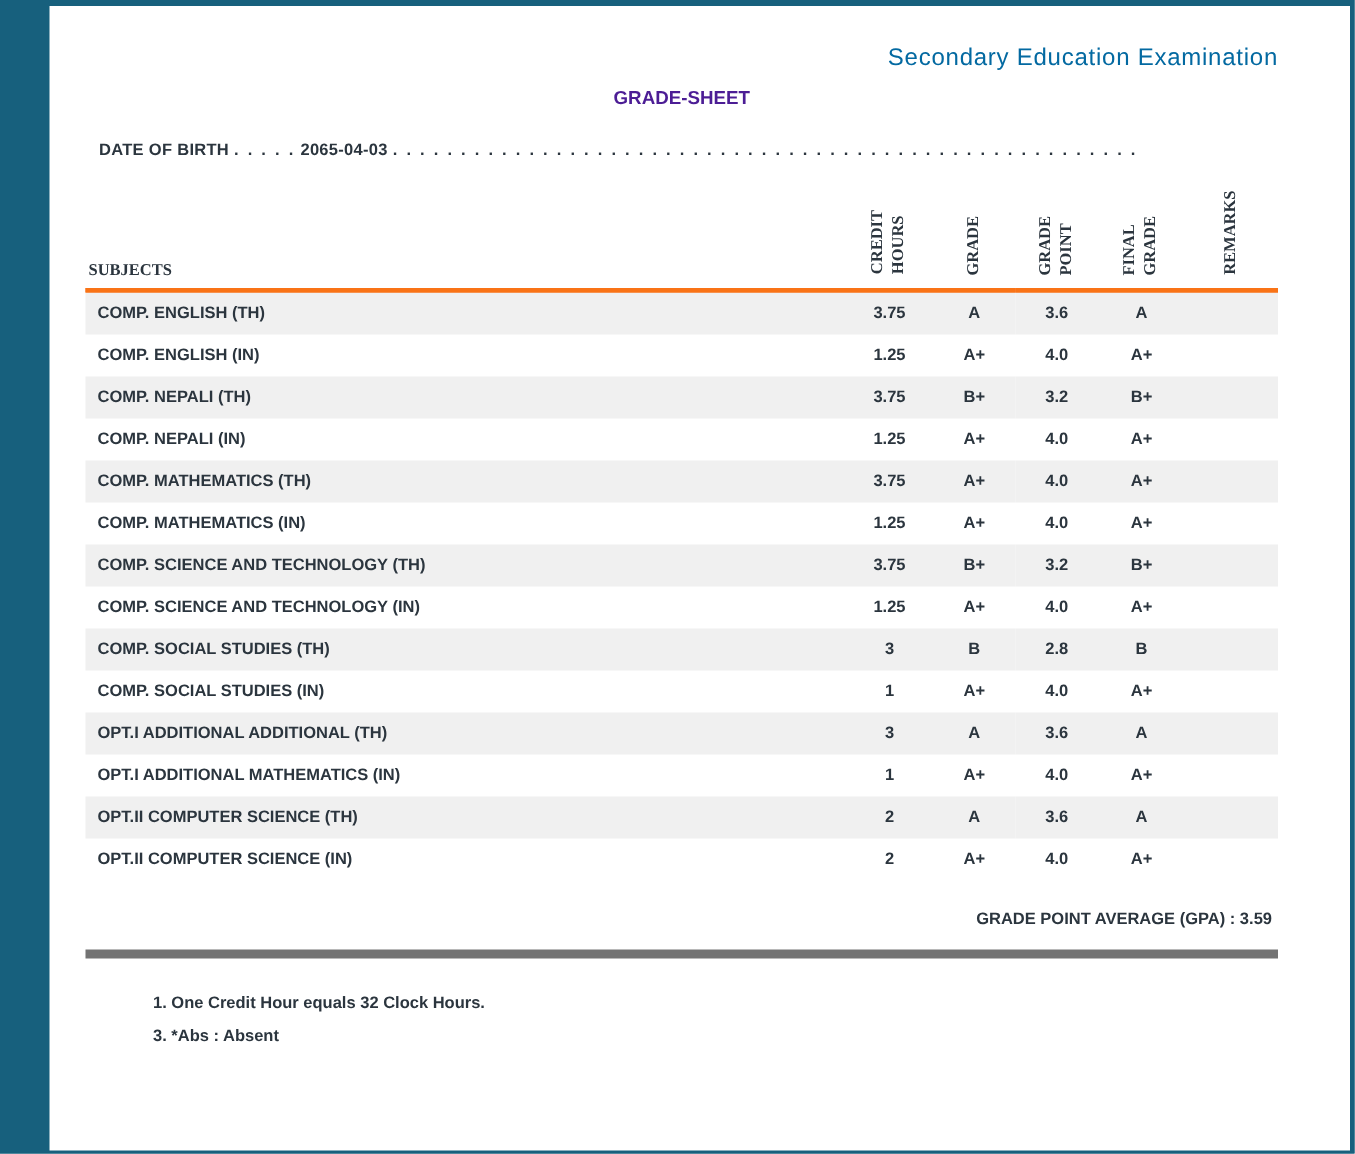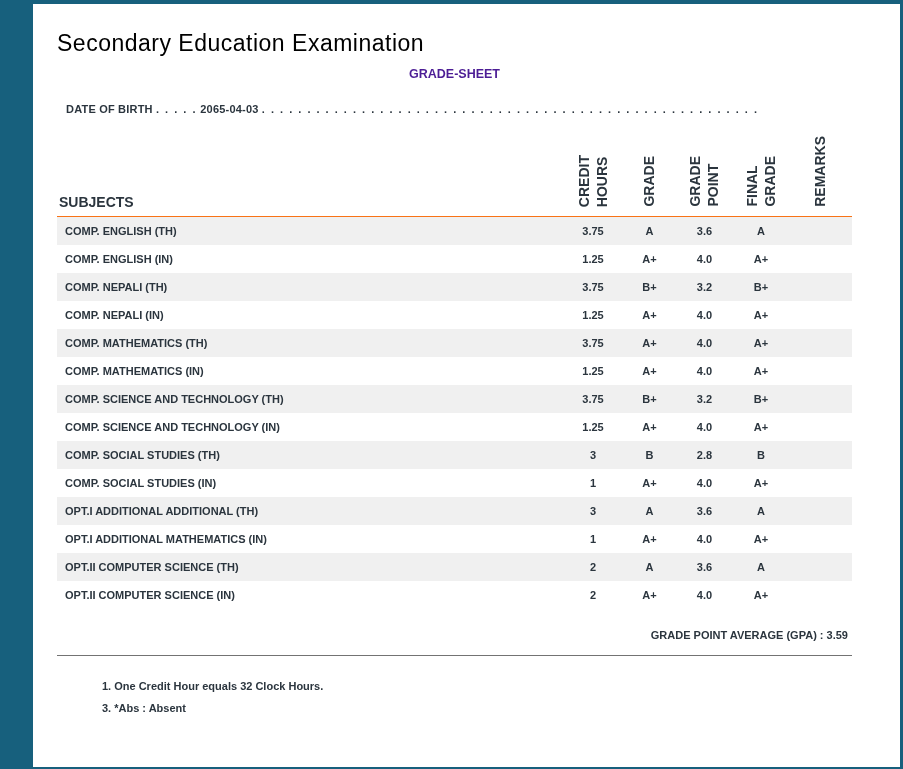--- a/index.html
+++ b/index.html
@@ -18,25 +18,25 @@
     top: 4px;
     right: 3px;
     bottom: 2px;
     background: #ffffff;
     padding: 26px 48px 10px 24px;
     overflow: hidden;
     color: #2b353e;
   }
   .title {
     margin: 0 0 10px 0;
-    text-align: left;
-    font-size: 23px;
+    text-align: right;
+    font-size: 16px;
     font-weight: 400;
     letter-spacing: 0.5px;
-    color: #000000;
+    color: #0369a1;
   }
   .subtitle {
     margin: 0 0 22px 0;
     text-align: center;
     font-size: 12.5px;
     font-weight: bold;
     color: #4c1d95;
   }
   .info-line {
     margin: 0 0 17px 9px;
@@ -47,25 +47,26 @@
     overflow: hidden;
   }
   .dots { letter-spacing: 1.5px; }
   table.grades {
     width: 100%;
     border-collapse: collapse;
     margin-top: 8px;
   }
   table.grades th {
     vertical-align: bottom;
-    border-bottom: 1px solid #f97316;
+    border-bottom: 3px solid #f97316;
     padding: 4px 2px 6px 2px;
-    font-size: 14px;
-    font-weight: bold;
-    color: #2b353e;
+    font-size: 11px;
+    font-weight: bold;
+    color: #2b353e;
+    font-family: Liberation Serif, serif;
   }
   th.subj-h {
     text-align: left;
     font-size: 11px;
     padding-left: 8px;
     padding-bottom: 10px;
   }
   .vert {
     display: inline-block;
     writing-mode: vertical-rl;
@@ -86,21 +87,21 @@
     color: #2b353e;
   }
   td.subj { text-align: left; }
   td.num  { text-align: center; }
   tbody tr:nth-child(odd) { background: #f0f0f0; }
   .gpa-line {
     text-align: right;
     font-size: 11px;
     font-weight: bold;
     padding: 20px 4px 14px 0;
-    border-bottom: 1px solid #737373;
+    border-bottom: 6px solid #737373;
     color: #2b353e;
   }
   .footnotes { margin-top: 24px; }
   .footnote {
     font-size: 11px;
     font-weight: bold;
     margin-bottom: 10px;
     color: #2b353e;
     margin-left: 45px;
   }

